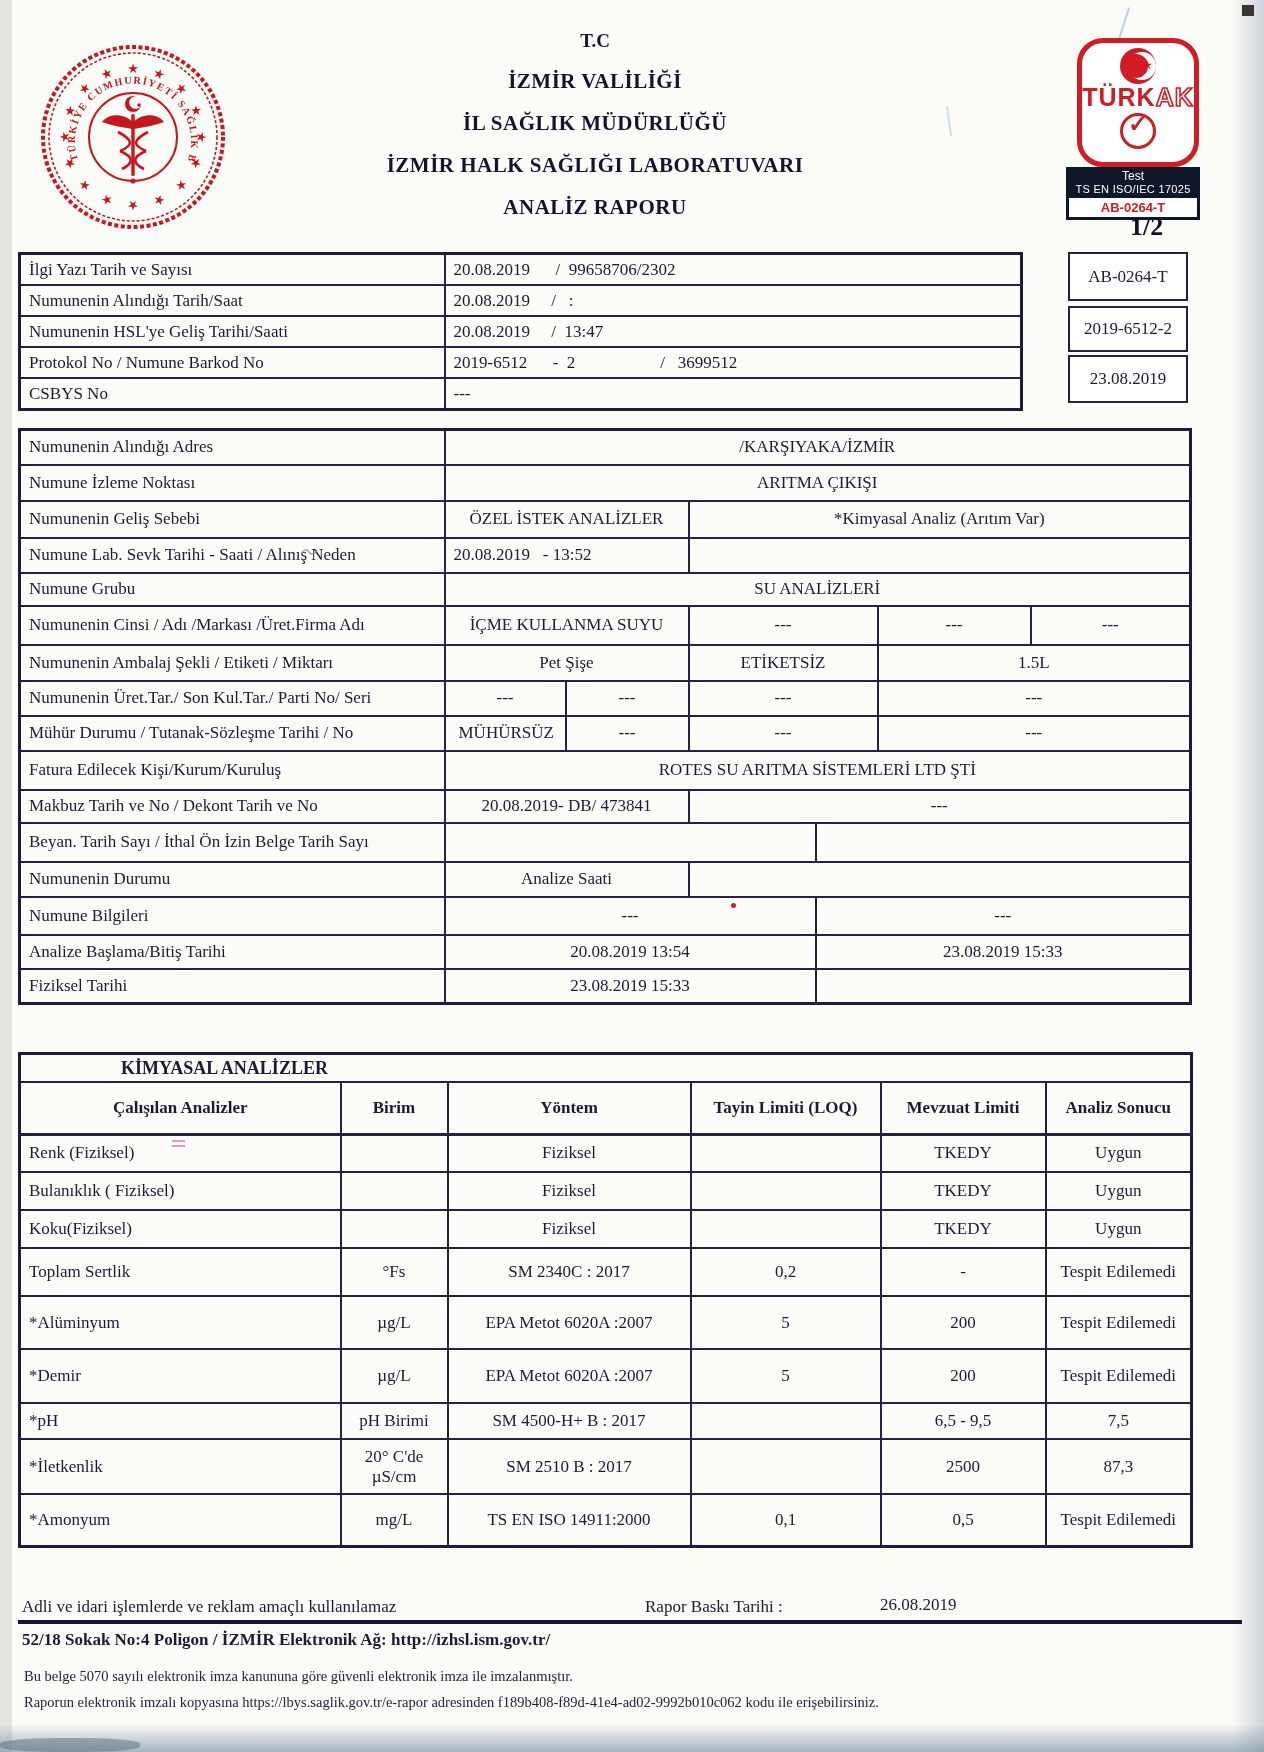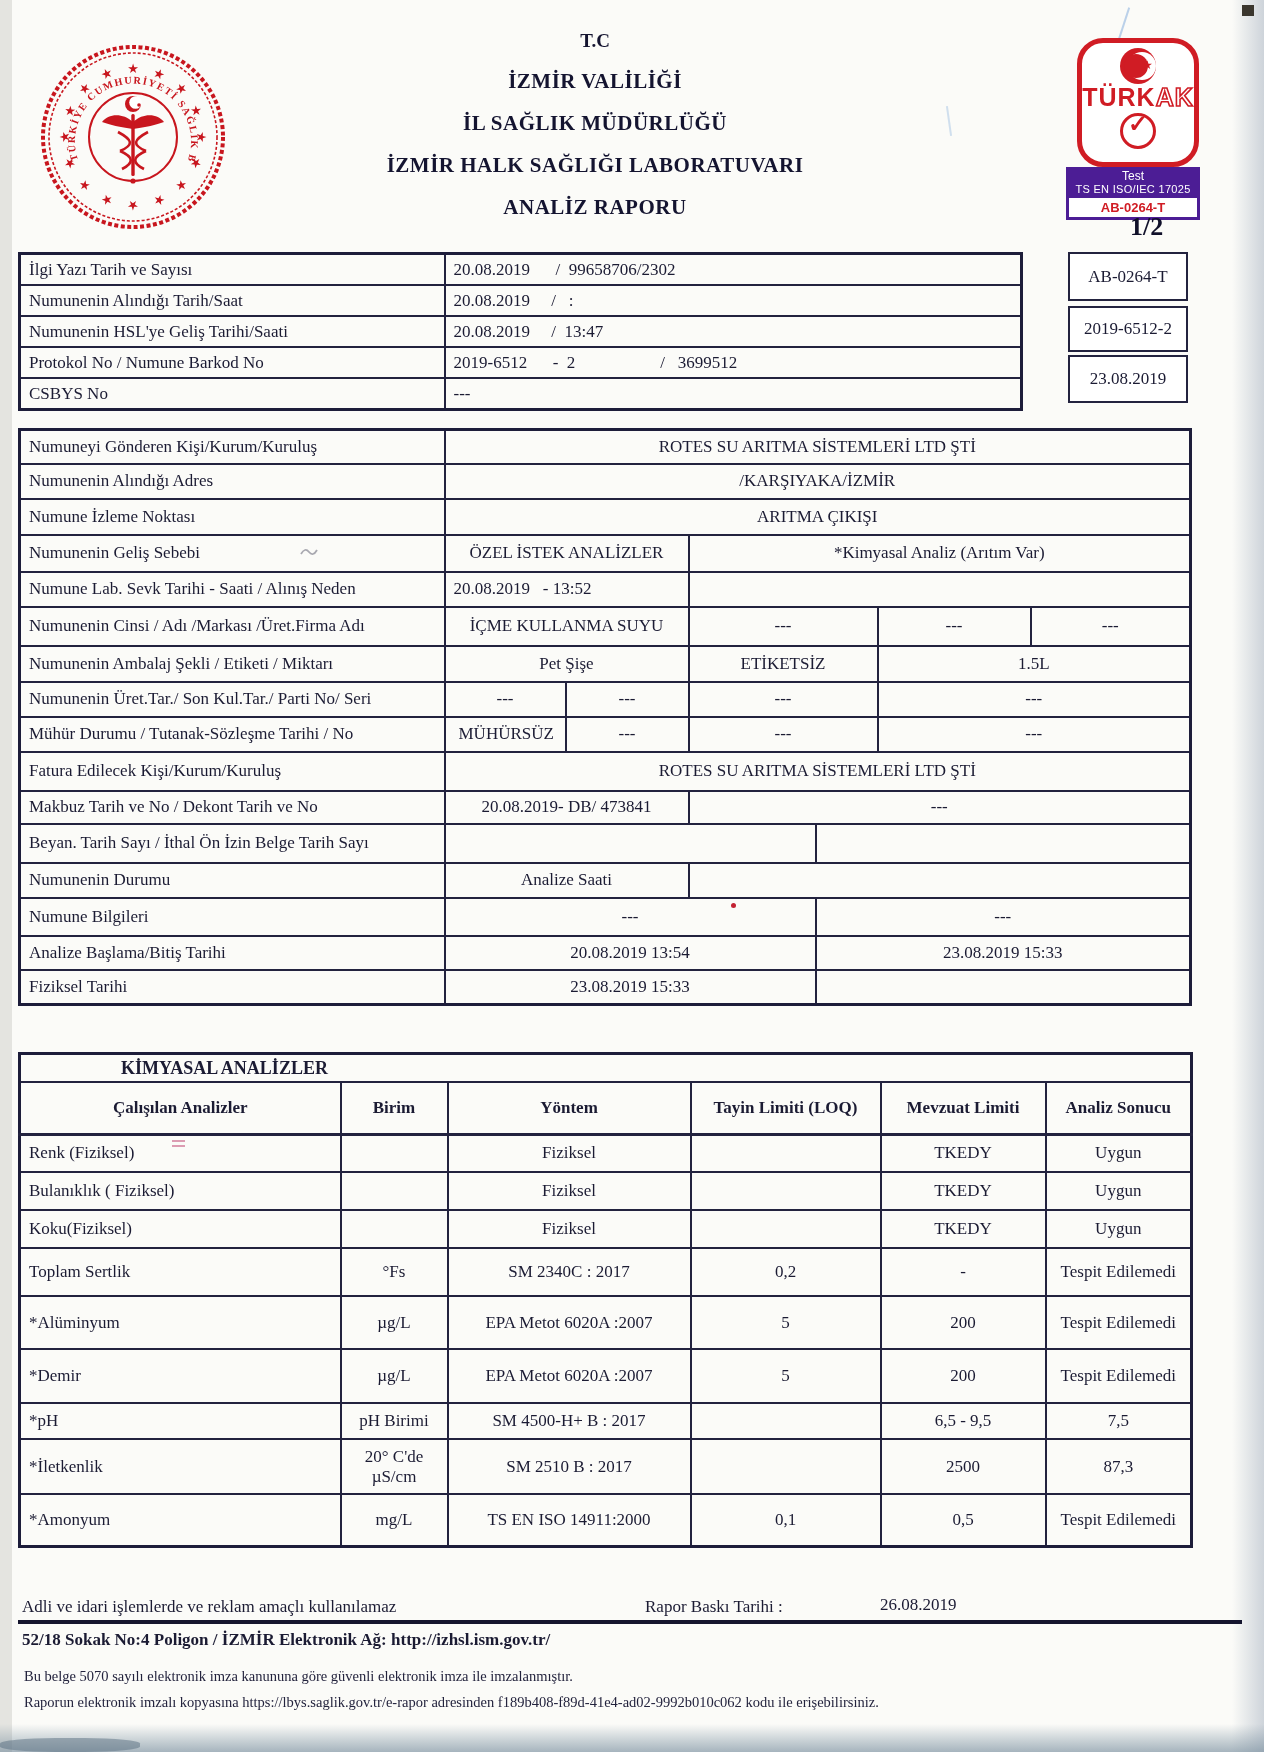--- a/index.html
+++ b/index.html
@@ -20,21 +20,21 @@
   .turkak-box{left:1077px;top:38px;width:122px;height:129px;border:5px solid #d01c24;border-radius:26px;box-sizing:border-box;text-align:center;background:#fff;}
   .crescent{position:relative;width:36px;height:36px;margin:5px auto 0;}
   .crescent .disc{position:absolute;left:0;top:0;width:36px;height:36px;border-radius:50%;background:#d01c24;}
   .crescent .cut{position:absolute;left:8px;top:4px;width:28px;height:28px;border-radius:50%;background:#fff;}
   .crescent .moon{position:absolute;left:4px;top:6px;width:24px;height:24px;border-radius:50%;background:#d01c24;}
   .crescent .star{position:absolute;left:22px;top:10px;font-size:12px;color:#d01c24;}
   .turkak-word{font-size:25px;font-weight:bold;color:#d01c24;line-height:26px;letter-spacing:1px;font-family:"Liberation Sans",sans-serif;}
   .turkak-word .ak{color:#fff;-webkit-text-stroke:1.6px #d01c24;}
   .checkring{width:30px;height:30px;border:3px solid #d01c24;border-radius:50%;margin:3px auto 0;position:relative;}
   .checkring .chk{position:absolute;left:5px;top:-6px;font-size:24px;font-weight:bold;color:#d01c24;}
-  .turkak-label{left:1066px;top:167px;width:134px;background:#4c1d95;color:#fff;text-align:center;box-sizing:border-box;padding:2px 3px 3px;font-family:"Liberation Sans",sans-serif;}
+  .turkak-label{left:1066px;top:167px;width:134px;background:#0f172a;color:#fff;text-align:center;box-sizing:border-box;padding:2px 3px 3px;font-family:"Liberation Sans",sans-serif;}
   .turkak-label .l1{font-size:12px;line-height:14px;}
   .turkak-label .l2{font-size:11px;line-height:13px;letter-spacing:.3px;}
   .turkak-label .strip{background:#fff;border:1.5px solid #fff;margin-top:2px;color:#d01c24;font-weight:bold;font-size:13px;line-height:17px;}
   .pageno{left:1130px;top:212px;width:60px;text-align:left;font-size:26px;font-weight:bold;color:#10102a;}
   
   table{border-collapse:collapse;table-layout:fixed;}
   td{border:2px solid #23233f;font-size:17px;color:#1b1b33;padding:0 4px;overflow:hidden;}
   .lbl{text-align:left;padding-left:8px;}
   .ctr{text-align:center;}
   .pre{white-space:pre;}
@@ -186,41 +186,41 @@
   <colgroup>
     <col style="width:425px">
       <col style="width:121px">
       <col style="width:123px">
       <col style="width:127px">
       <col style="width:62px">
       <col style="width:153px">
       <col style="width:160px">
   </colgroup>
   <tbody>
-      <tr style="height:34px">
-        <td class="lbl">Numuneyi Gönderen Kişi/Kurum/Kuruluş</td>
-        <td class="ctr" colspan="6">ROTES SU ARITMA SİSTEMLERİ LTD ŞTİ</td>
-      </tr>
   <tr style="height:35px">
         <td class="lbl">Numunenin Alındığı Adres</td>
         <td class="ctr" colspan="6">/KARŞIYAKA/İZMİR</td>
       </tr>
   <tr style="height:36px">
         <td class="lbl">Numune İzleme Noktası</td>
         <td class="ctr" colspan="6">ARITMA ÇIKIŞI</td>
       </tr>
   <tr style="height:37px">
         <td class="lbl">Numunenin Geliş Sebebi</td>
         <td class="ctr" colspan="2">ÖZEL İSTEK ANALİZLER</td>
         <td class="ctr" colspan="4">*Kimyasal Analiz (Arıtım Var)</td>
       </tr>
   <tr style="height:35px">
         <td class="lbl">Numune Lab. Sevk  Tarihi - Saati / Alınış Neden</td>
         <td class="lbl pre" colspan="2">20.08.2019   - 13:52</td>
         <td colspan="4"></td>
+      </tr>
+  <tr style="height:33px">
+        <td class="lbl">Numune Grubu</td>
+        <td class="ctr" colspan="6">SU ANALİZLERİ</td>
       </tr>
   <tr style="height:39px">
         <td class="lbl">Numunenin Cinsi / Adı /Markası /Üret.Firma Adı</td>
         <td class="ctr" colspan="2">İÇME KULLANMA SUYU</td>
         <td class="ctr" colspan="2">---</td>
         <td class="ctr">---</td>
         <td class="ctr">---</td>
       </tr>
   <tr style="height:36px">
         <td class="lbl">Numunenin Ambalaj Şekli / Etiketi / Miktarı</td>

